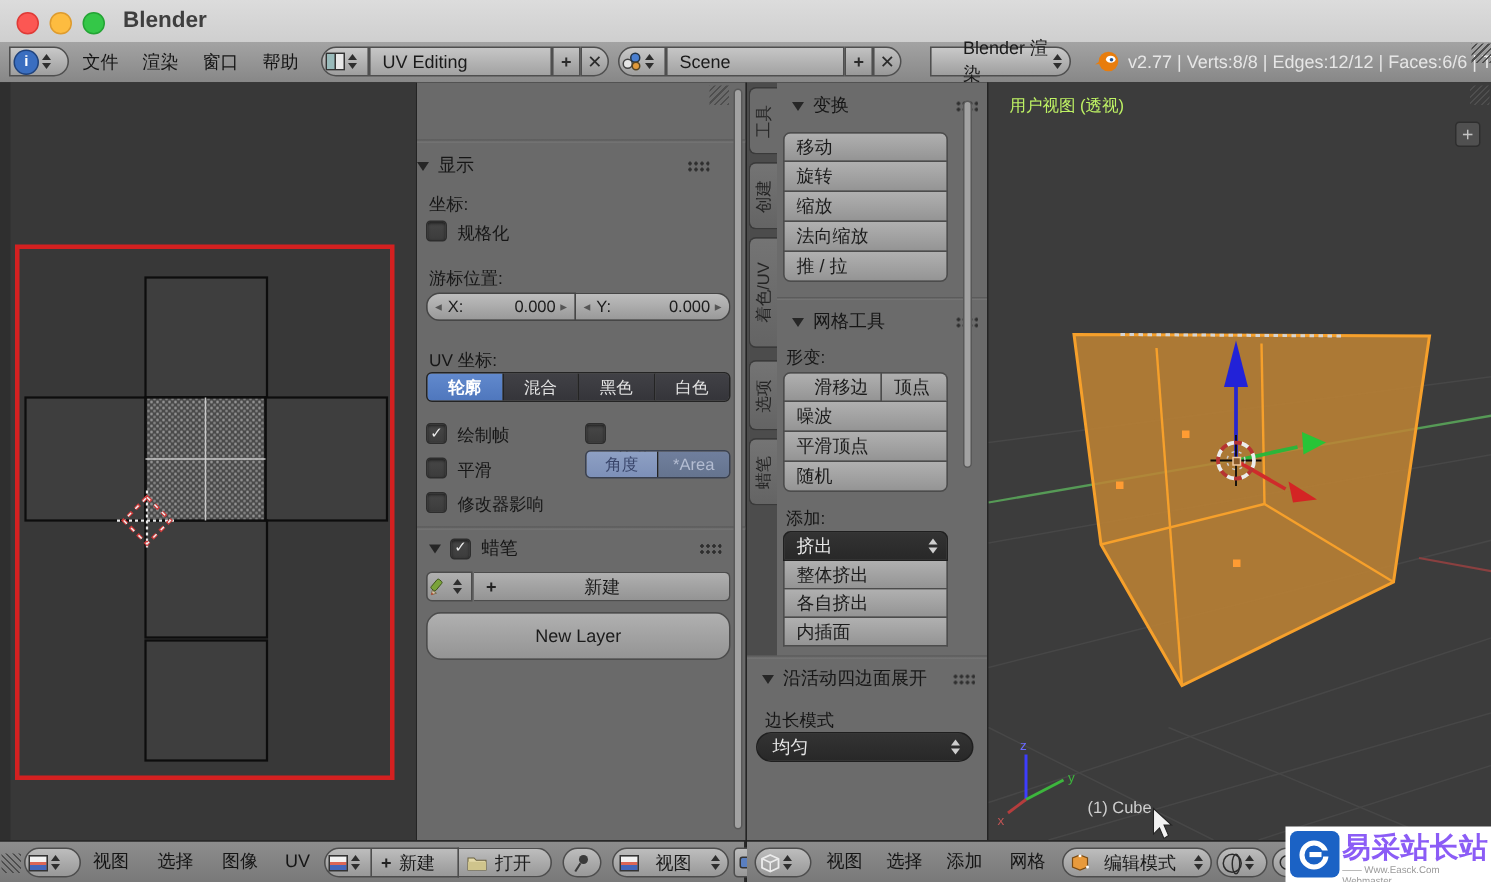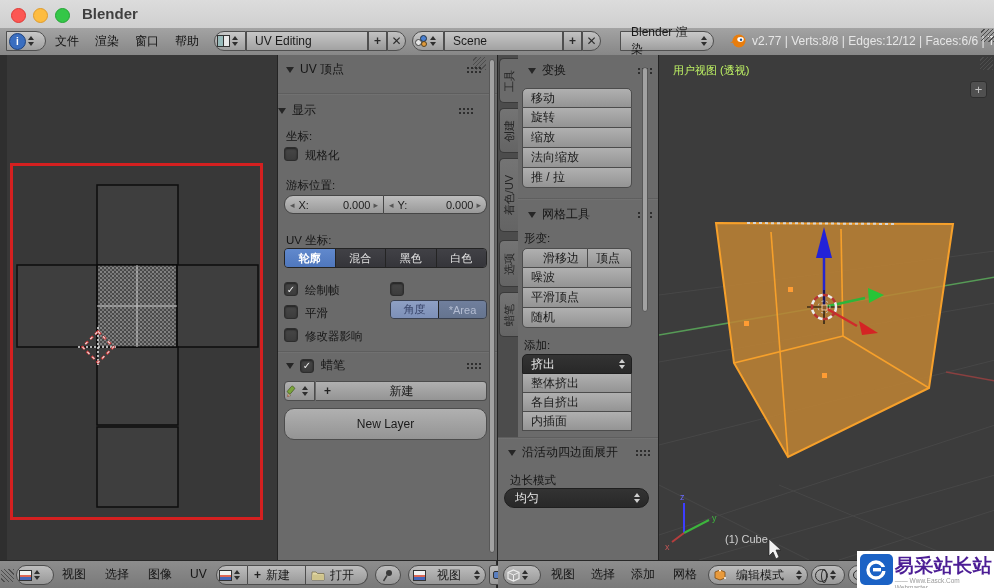--- a/index.html
+++ b/index.html
@@ -97,21 +97,21 @@
     background:linear-gradient(#f2f2f2 0 40%,#d65 40% 65%,#46b 65% 100%);}
   .globe-icon{width:13px;height:13px;border-radius:50%;border:1.5px solid #2c2c2c;box-sizing:border-box;
     background:radial-gradient(circle at 50% 50%,transparent 55%,rgba(44,44,44,.0) 55%);position:relative;}
   .globe-icon:before{content:"";position:absolute;left:45%;top:-1px;width:4px;height:12px;border-radius:50%;border:1px solid #2c2c2c;}
   .plus-glyph{font-weight:bold;color:#222;}
 
   
   .wm{left:857px;top:551px;width:137px;height:37px;background:#fff;display:flex;align-items:flex-start;}
   .wm-logo{width:33px;height:31px;margin:3px 2px 0 3px;border-radius:5px;background:#1b62c5;
     display:flex;align-items:center;justify-content:center;}
-  .wm-title{font-size:19px;font-weight:bold;color:#4c1d95;line-height:23px;margin-top:3px;letter-spacing:0.5px;font-family:Liberation Serif, serif;}
+  .wm-title{font-size:19px;font-weight:bold;color:#8b5cf6;line-height:23px;margin-top:3px;letter-spacing:0.5px;font-family:Liberation Serif, serif;}
   .wm-sub{font-size:6.5px;color:#9a9a9a;line-height:7px;}
 
   .vp-label{font-size:11px;color:#bef264;}
   .vp-plus{width:17px;height:17px;border-radius:3px;background:#505050;border:1px solid #2e2e2e;box-sizing:border-box;
     color:#c4c4c4;font-size:13px;display:flex;align-items:center;justify-content:center;}
 </style>
 </head>
 <body>
 
 <div id="app">
@@ -161,21 +161,21 @@
           <div class="tri-u"></div>
           <div class="tri-d"></div>
         </div>
     </div>
     <div class="abs field" style="left:444px;width:119px;padding-left:8px;">
       <span>Scene</span>
     </div>
     <div class="abs sqbtn" style="left:563px;">+</div>
     <div class="abs sqbtn r-right" style="left:582px;">✕</div>
 
-    <div class="abs pill r-left r-right" style="left:620px;width:94px;padding:0 4px 0 10px;font-size:12px;color:#1a1a1a;justify-content:flex-start;">
+    <div class="abs pill r-left r-right" style="left:620px;width:94px;padding:0 4px 0 21px;font-size:12px;color:#1a1a1a;justify-content:flex-start;">
       <span>Blender 渲染</span>
       <div class="steppers">
           <div class="tri-u"></div>
           <div class="tri-d"></div>
         </div>
     </div>
 
     <div class="abs" style="left:729px;top:5px;width:17px;height:17px;">
       <svg width="17" height="17" viewBox="0 0 17 17">
         <circle cx="10" cy="8" r="6.5" fill="#e87d0d"></circle>
@@ -216,25 +216,20 @@
       <g>
         <line x1="78" y1="292" x2="118" y2="292" stroke="#e8e8e8" stroke-width="1.5" stroke-dasharray="2 2"></line>
         <line x1="98" y1="272" x2="98" y2="312" stroke="#e8e8e8" stroke-width="1.5" stroke-dasharray="2 2"></line>
         <rect x="87" y="281" width="22" height="22" transform="rotate(45 98 292)" fill="none" stroke="#cc3a3a" stroke-width="2.5" stroke-dasharray="4 3"></rect>
         <rect x="87" y="281" width="22" height="22" transform="rotate(45 98 292)" fill="none" stroke="#f0f0f0" stroke-width="1" stroke-dasharray="3 4"></rect>
       </g>
     </svg>
   </div>
 
   <div class="abs props">
-    <div class="abs phead" style="left:8px;top:6px;width:195px;">
-      <div class="caret"></div>
-      <span>UV 顶点</span>
-      <div class="griddots" style="margin-left:auto;"></div>
-    </div>
     <div class="abs sep" style="left:0;top:38px;width:220px;"></div>
 
     <div class="abs phead" style="left:0;top:47px;width:195px;">
       <div class="caret"></div>
       <span>显示</span>
       <div class="griddots" style="margin-left:auto;"></div>
     </div>
 
     <div class="abs lbl" style="left:8px;top:74px;">坐标:</div>
     <div class="abs cb" style="left:6px;top:92px;"></div>

